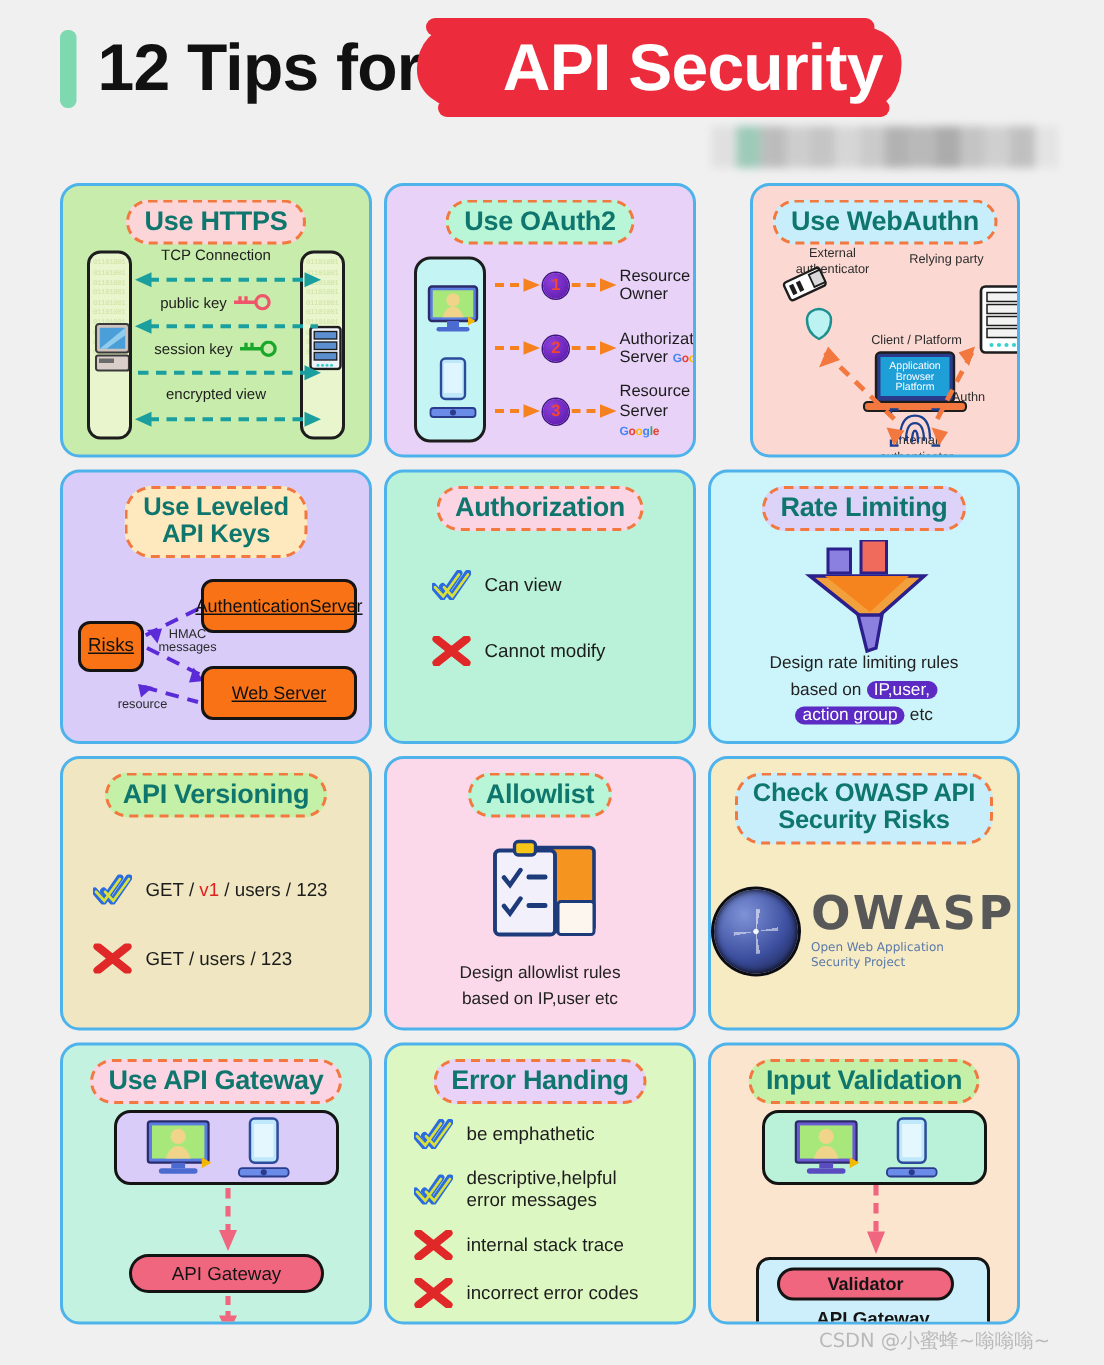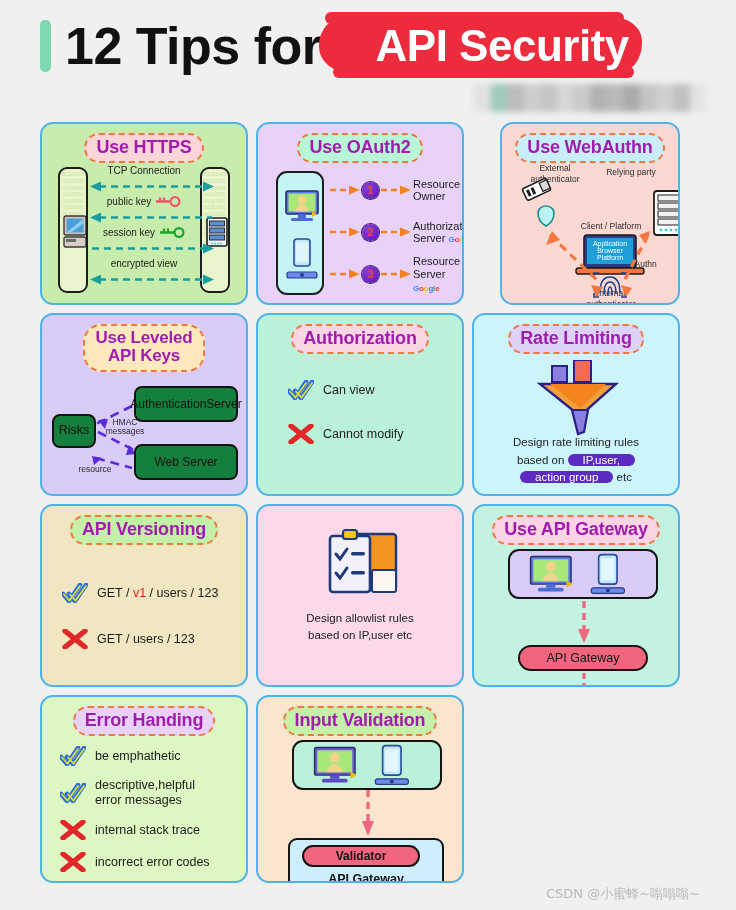--- a/index.html
+++ b/index.html
@@ -27,21 +27,21 @@
   .accent-bar {
     width: 11px;
     height: 52px;
     background: #7fd9b0;
     border-radius: 5px;
     margin-right: 14px;
     flex: 0 0 auto;
   }
   .title-plain {
     font-family: "Liberation Sans", sans-serif;
-    font-size: 52px;
+    font-size: 44px;
     font-weight: bold;
     color: #111;
     letter-spacing: -0.5px;
     white-space: nowrap;
   }
   .title-hl {
     position: relative;
     margin-left: 10px;
     display: inline-block;
   }
@@ -112,21 +112,21 @@
   .pill {
     border: 2px dashed #f2783f;
     border-radius: 18px;
     padding: 3px 10px 4px;
     margin: 1px auto 0;
     width: max-content;
     max-width: 96%;
     text-align: center;
     font-size: 18px;
     font-weight: bold;
-    color: #a21caf;
+    color: #0f766e;
     line-height: 1.08;
     letter-spacing: -0.2px;
   }
   .pill.two { font-size: 17px; }
 
   .body { position: relative; height: calc(100% - 44px); }
   .body.two-line { height: calc(100% - 64px); }
   .cap { font-size: 11.5px; color: #222; text-align: center; line-height: 1.25; }
 
   
@@ -202,36 +202,36 @@
   .wa { position: absolute; inset: 0; }
   .wa .n {
     position: absolute; font-size: 8.5px; color: #2b2b2b;
     text-align: center; line-height: 1.2; white-space: nowrap;
   }
 
   
   .lk { position: absolute; inset: 0; }
   .nodebox {
     position: absolute;
-    background: #15803d;
+    background: #f97316;
     border: 2px solid #141414;
     border-radius: 8px;
     display: flex; align-items: center; justify-content: center;
     text-align: center;
-    font-size: 12.5px; color: #101010; line-height: 1.18;
+    font-size: 12.5px; color: #101010; line-height: 1.18; text-decoration: underline;
   }
   .lk .elbl {
     position: absolute; font-size: 8.5px; color: #2a2a2a;
     text-align: center; line-height: 1.15;
   }
 
   
   .hl-pur {
     background: #5b2bc4; color: #fff;
-    border-radius: 9px; padding: 0 15px;
+    border-radius: 9px; padding: 0 5px;
     box-decoration-break: clone;
   }
 
   
   .owasp { position: absolute; left: 0; right: 0; top: 30px;
            display: flex; align-items: center; justify-content: center; gap: 9px; }
   .ow-ball {
     width: 56px; height: 56px; border-radius: 50%;
     background: radial-gradient(circle at 36% 30%, #7f93d8, #3c4e9e 55%, #141a3a 100%);
     box-shadow: inset 0 0 5px #000, 0 0 0 2px #0c0c14;
@@ -597,38 +597,54 @@
     <path d="M3 2 L23 18 M23 2 L3 18" stroke="#e02828" stroke-width="5.4" stroke-linecap="round"></path>
   </svg>
             </span>
                  <span class="t">GET / users / 123</span>
           </div>
         </div>
     </div>
   </div>
 
   <div class="card" id="c7" style="background: rgb(251, 217, 234);">
+    <div class="pill" style="background: rgb(185, 246, 216);">Allowlist</div>
     <div class="body">
       <svg viewBox="0 0 76 78" width="76" height="78" style="position:absolute;left:62px;top:12px">
         <rect x="26" y="8" width="44" height="56" rx="3" fill="#f5941f" stroke="#1d3b7a" stroke-width="2.4"></rect>
         <rect x="46" y="44" width="24" height="22" rx="2" fill="#fdf6ef" stroke="#1d3b7a" stroke-width="2"></rect>
         <rect x="4" y="10" width="40" height="56" rx="3" fill="#f2f0fb" stroke="#1d3b7a" stroke-width="2.6"></rect>
         <rect x="17" y="4" width="14" height="9" rx="2.5" fill="#f5c518" stroke="#1d3b7a" stroke-width="2.2"></rect>
         <path d="M10 28 l4 5 7 -10" stroke="#1d3b7a" stroke-width="3" fill="none" stroke-linecap="round"></path>
         <rect x="25" y="26" width="14" height="3.4" rx="1.6" fill="#1d3b7a"></rect>
         <path d="M10 47 l4 5 7 -10" stroke="#1d3b7a" stroke-width="3" fill="none" stroke-linecap="round"></path>
         <rect x="25" y="45" width="14" height="3.4" rx="1.6" fill="#1d3b7a"></rect>
       </svg>
       <div class="cap" style="position:absolute;left:4px;right:4px;top:96px;line-height:1.45">
         <span>Design allowlist rules</span><br>
         <span>based on IP,user etc</span>
       </div>
     </div>
   </div>
 
+  <div class="card" id="c8" style="background: rgb(247, 235, 196);">
+    <div class="pill two" style="background: rgb(201, 238, 251);"><span>Check OWASP API</span><br><span>Security Risks</span></div>
+    <div class="body two-line">
+      <div class="owasp">
+        <div class="ow-ball"></div>
+        <div class="ow-txt">
+          <div class="ow-word">OWASP</div>
+          <div class="ow-sub">
+            <span>Open Web Application</span><br>
+            <span>Security Project</span>
+          </div>
+        </div>
+      </div>
+    </div>
+  </div>
 
   <div class="card" id="c9" style="background: rgb(196, 242, 224);">
     <div class="pill" style="background: rgb(251, 213, 228);">Use API Gateway</div>
     <div class="body">
       <div class="gw">
         <div class="dev-wrap" id="gw-dev" style="background: rgb(217, 204, 249); display: flex; align-items: center; justify-content: center;">
           <svg viewBox="0 0 150 50" width="146" height="46">
             <rect x="18" y="6" width="44" height="30" rx="2" fill="#5b7ce0" stroke="#2b2b6b" stroke-width="1.6"></rect>
             <rect x="21" y="9" width="38" height="24" fill="#a8e87a"></rect>
             <circle cx="40" cy="17" r="5.5" fill="#f0d48a"></circle>

